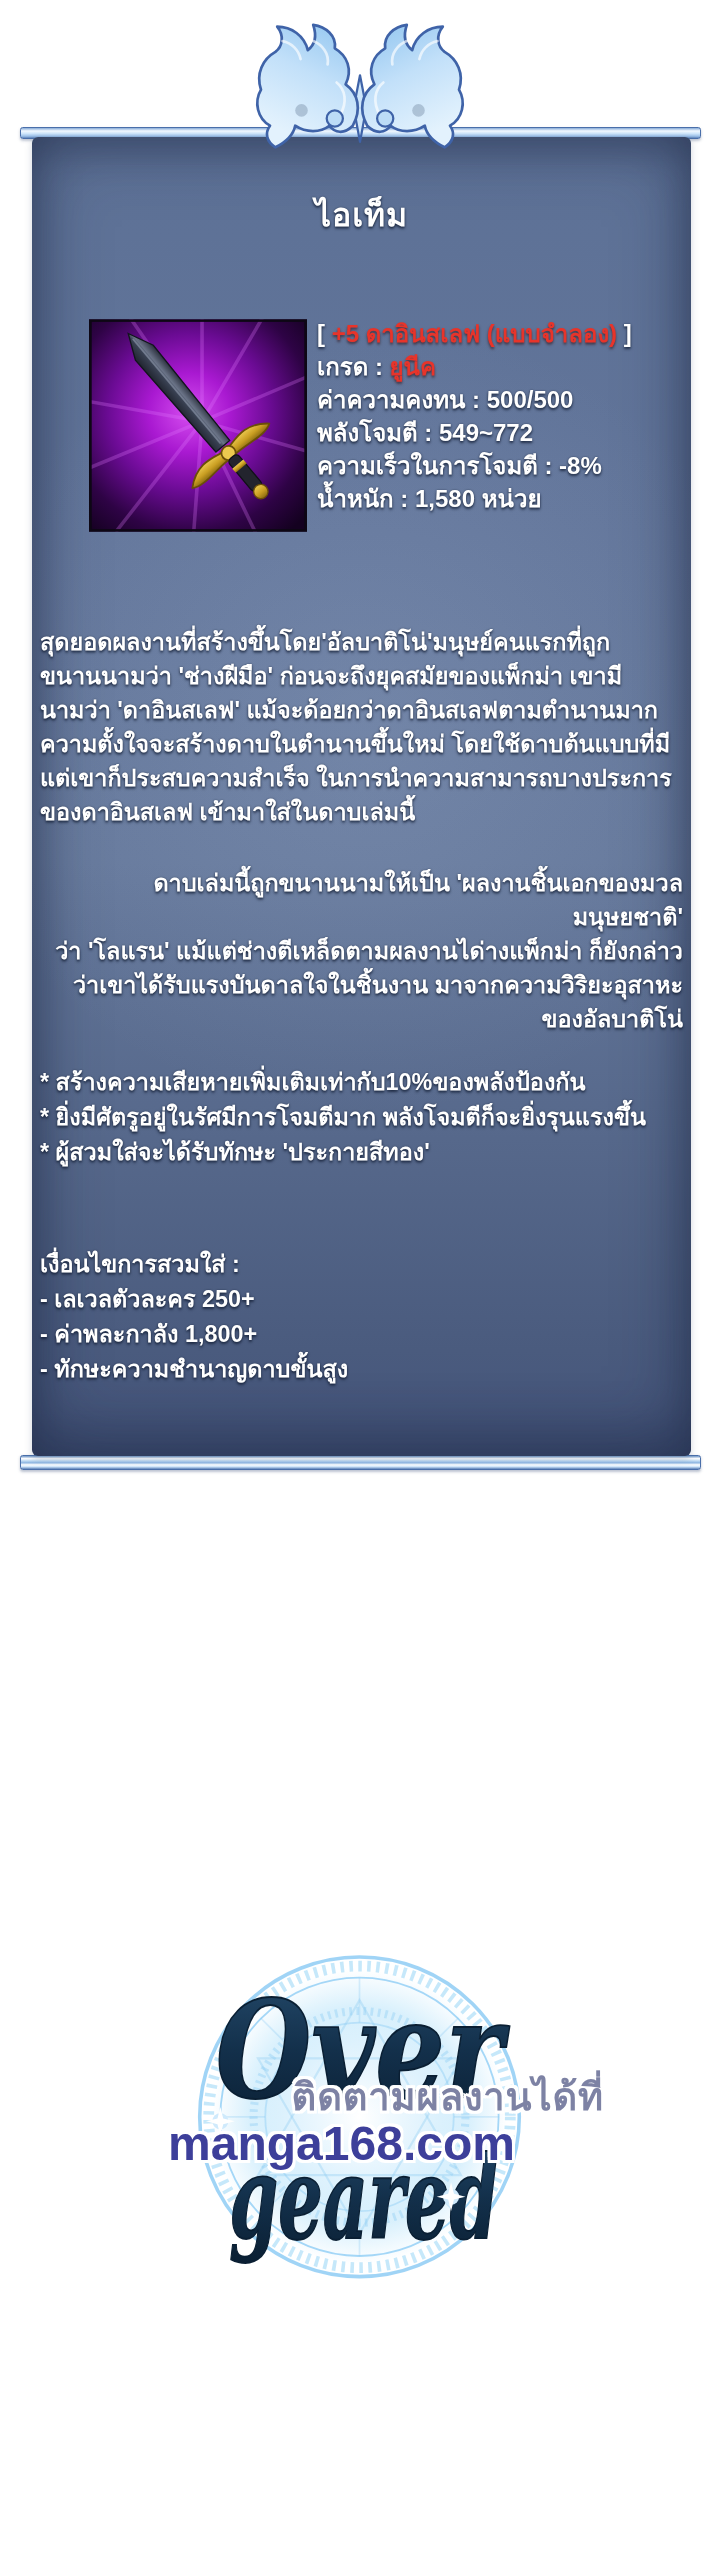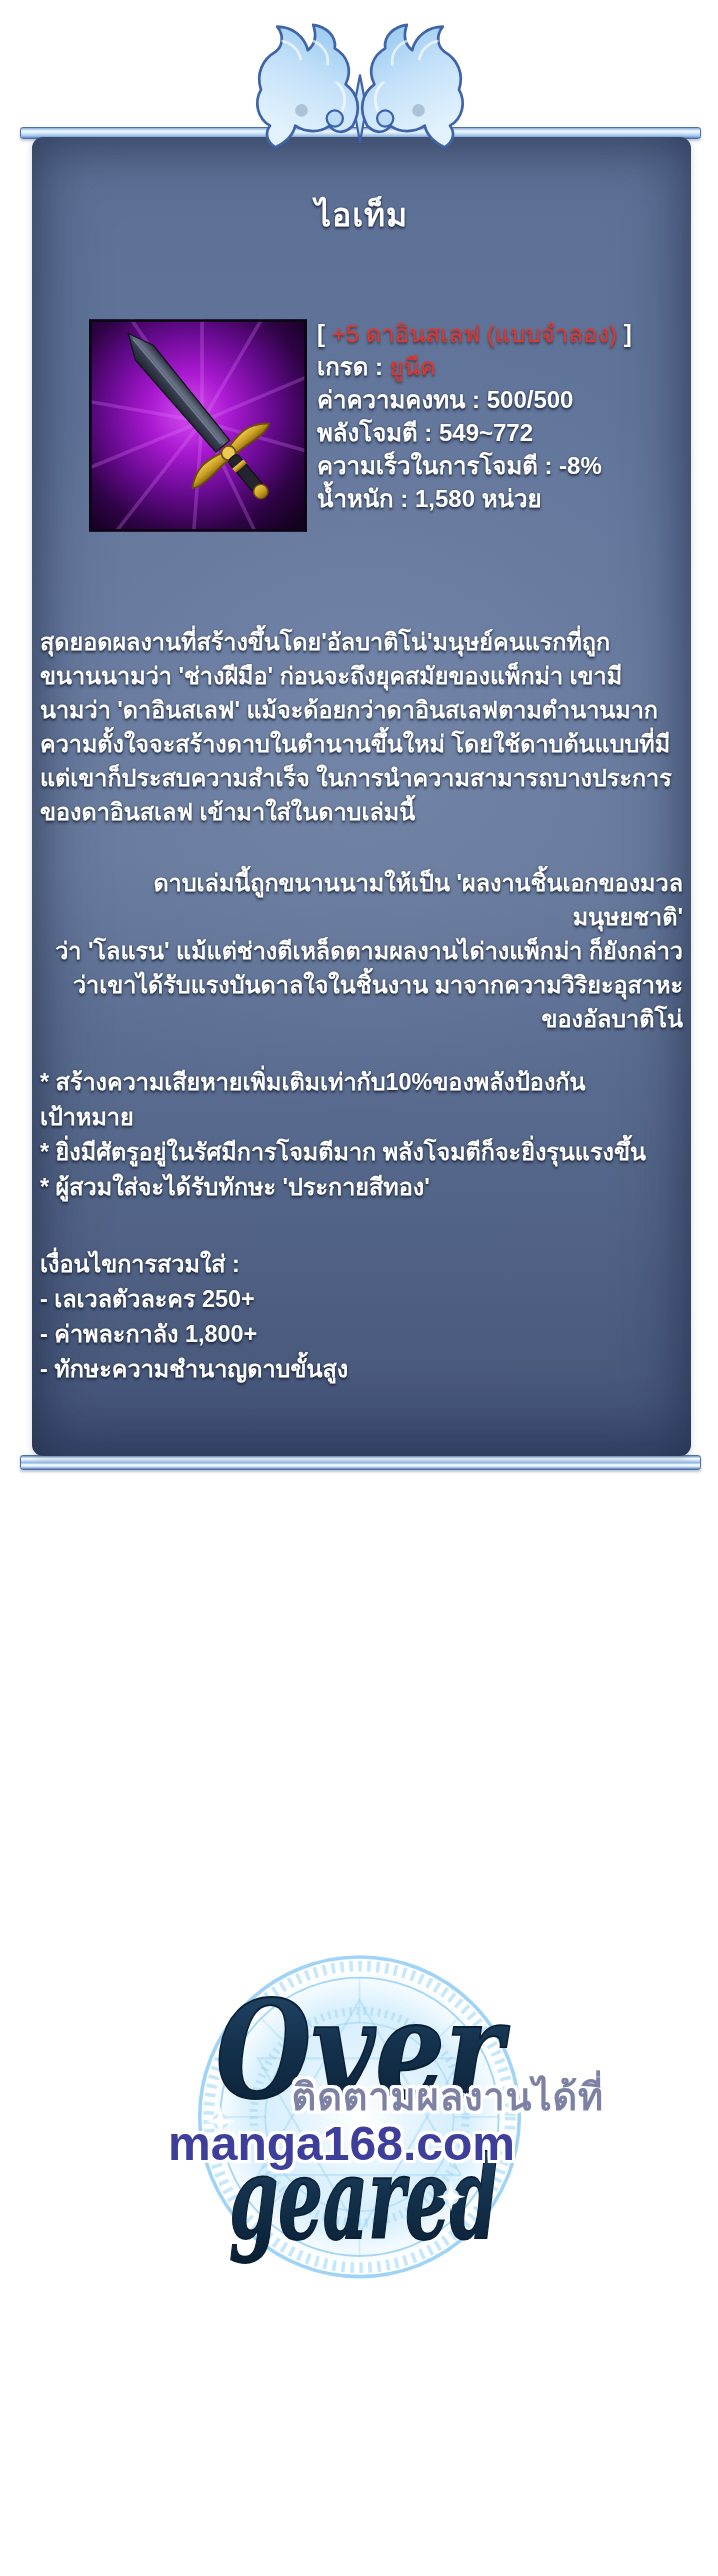--- a/index.html
+++ b/index.html
@@ -12,29 +12,29 @@
     position:absolute;left:20px;width:679px;height:10px;border:0.9px solid #4a6faa;border-radius:2.7px;
     background:linear-gradient(180deg,#87abd8 0%,#f2f9ff 30%,#cfe6fb 55%,#9cc0e8 82%,#5d82b8 100%);
     box-shadow:0 1.8px 2.7px rgba(60,80,120,.35);
   }
   #top-bar{top:127px;}
   #bottom-bar{top:1455px;height:12.6px;
     background:linear-gradient(180deg,#6e96c8 0%,#ffffff 20%,#bcd9f3 38%,#8fb7e2 52%,#ffffff 68%,#cfe6fb 82%,#5d82b8 100%);}
   #ornament{position:absolute;left:243px;top:23.4px;z-index:3;}
   
   #panel{
-    position:absolute;left:32px;top:137px;width:659px;height:1319px;border-radius:11px;z-index:2;
+    position:absolute;left:32px;top:137px;width:659px;height:1319px;border-radius:6px;z-index:2;
     background:
       radial-gradient(ellipse 90% 42% at 50% 44%, rgba(173,192,220,.20), rgba(0,0,0,0) 72%),
       linear-gradient(180deg,#5d7196 0%,#62759a 30%,#65789b 55%,#56688b 76%,#4a5b7e 92%,#44547a 100%);
     box-shadow:inset 0 0 76px rgba(23,34,60,.38), inset 0 -23.4px 49px rgba(23,34,60,.30),
                inset 0 18px 30.5px rgba(23,34,60,.22), 0 2.7px 7.2px rgba(70,90,120,.25);
   }
   .wtxt{color:#ffffff;text-shadow:0 1.8px 2.7px rgba(14,24,46,.75),0 0 1.8px rgba(14,24,46,.5);font-weight:bold;}
-  .rtxt{color:#e7342a;text-shadow:0 1.8px 2.7px rgba(46,8,8,.6);font-weight:normal;margin-top:16px;}
+  .rtxt{color:#e7342a;text-shadow:0 1.8px 2.7px rgba(46,8,8,.6);font-weight:bold;margin-top:16px;}
   #panel-title{position:absolute;left:0;top:52px;width:100%;text-align:center;font-size:32px;letter-spacing:0.9px;}
   #item-icon{position:absolute;left:57px;top:182px;width:218px;height:213px;}
   #item-head{position:absolute;left:285px;top:180px;font-size:24px;line-height:33px;white-space:nowrap;}
   .para{position:absolute;left:8px;width:643px;font-size:23.4px;}
   #para1{top:488px;line-height:34px;}
   #para2{top:729px;line-height:34px;text-align:right;}
   #effects{top:928px;line-height:35px;}
   #reqs{top:1097px;line-height:35px;margin-top:13px;}
   
   #emblem{position:absolute;left:135px;top:1931px;z-index:1;}
@@ -149,21 +149,20 @@
 
   <div id="para2" class="para wtxt">
     <div>ดาบเล่มนี้ถูกขนานนามให้เป็น 'ผลงานชิ้นเอกของมวล มนุษยชาติ'</div>
     <div>ว่า 'โลแรน' แม้แต่ช่างตีเหล็ดตามผลงานได่างแพ็กม่า ก็ยังกล่าว</div>
     <div>ว่าเขาได้รับแรงบันดาลใจในชิ้นงาน มาจากความวิริยะอุสาหะ</div>
     <div>ของอัลบาติโน่</div>
   </div>
 
   <div id="effects" class="para wtxt">
     <div>* สร้างความเสียหายเพิ่มเติมเท่ากับ10%ของพลังป้องกัน</div>
-    <div>เป้าหมาย</div>
     <div>* ยิ่งมีศัตรูอยู่ในรัศมีการโจมตีมาก พลังโจมตีก็จะยิ่งรุนแรงขึ้น</div>
     <div>* ผู้สวมใส่จะได้รับทักษะ 'ประกายสีทอง'</div>
   </div>
 
   <div id="reqs" class="para wtxt">
     <div>เงื่อนไขการสวมใส่ :</div>
     <div>- เลเวลตัวละคร 250+</div>
     <div>- ค่าพละกาลัง 1,800+</div>
     <div> - ทักษะความชำนาญดาบขั้นสูง</div>
   </div>

